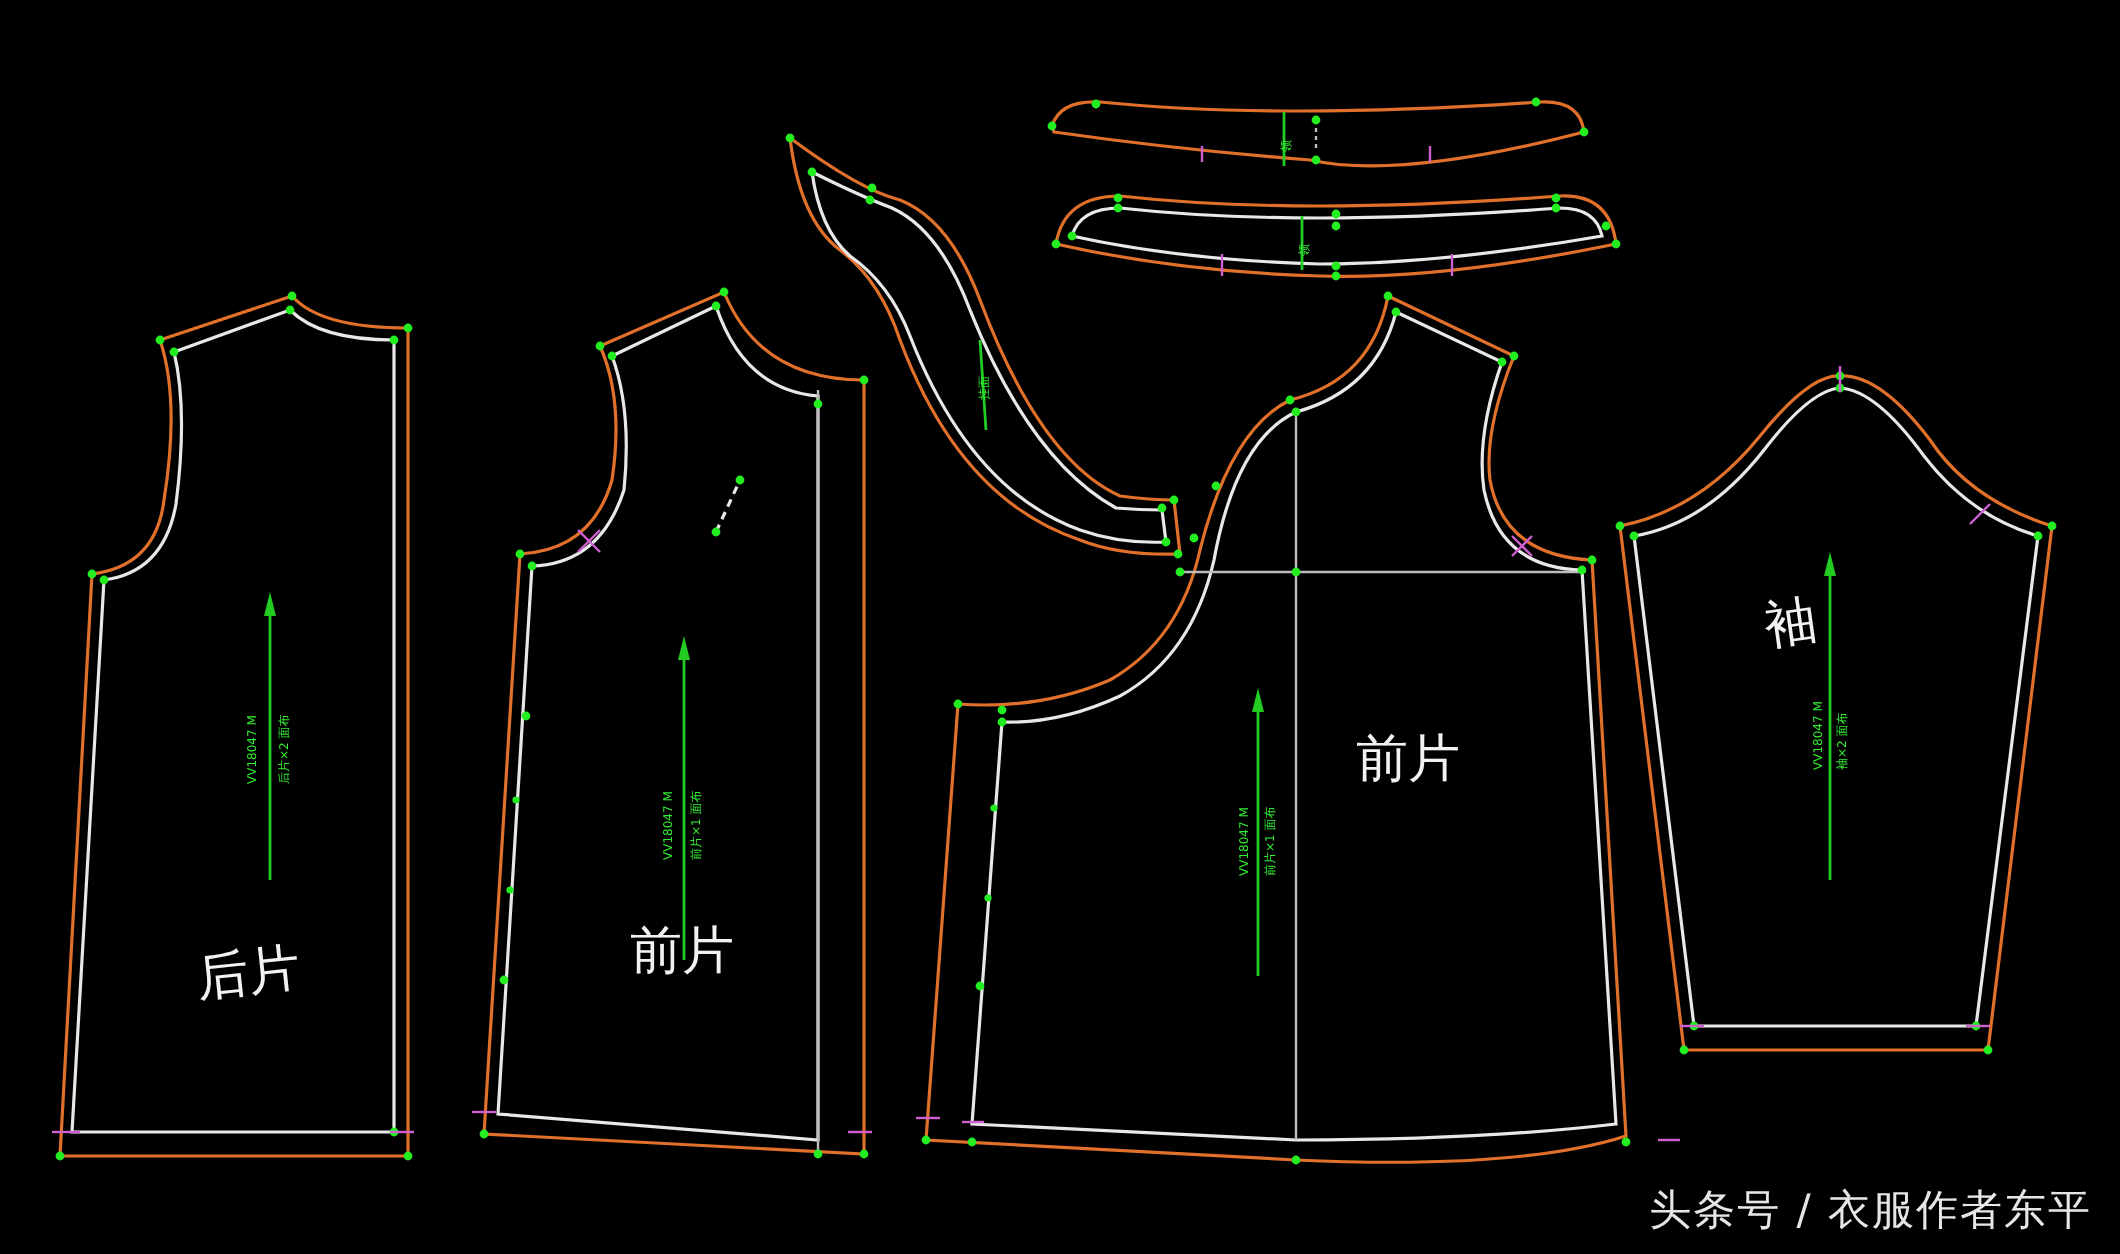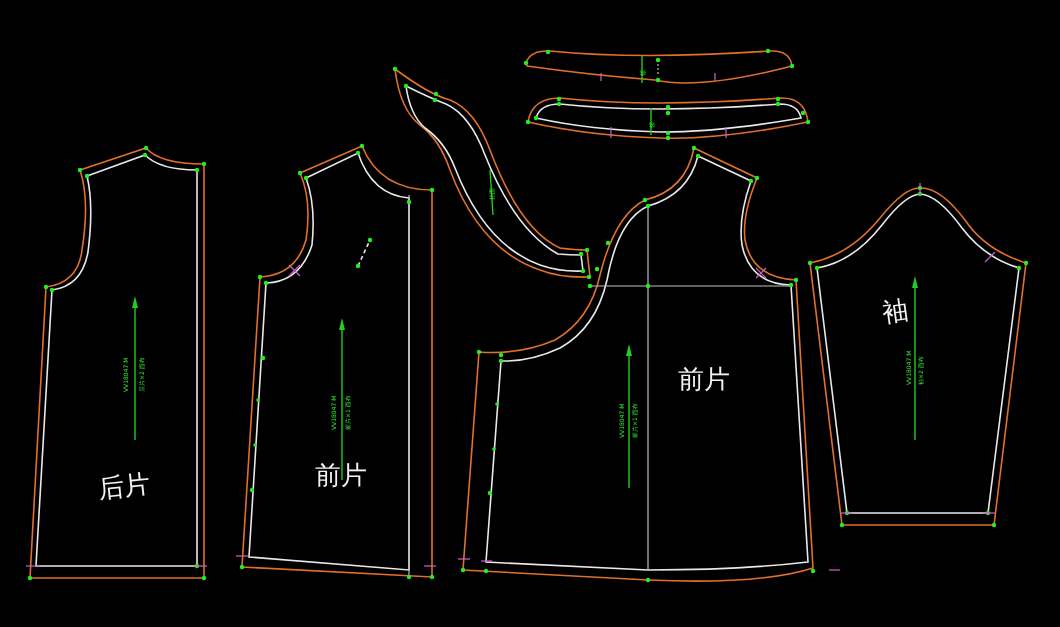--- a/index.html
+++ b/index.html
@@ -200,13 +200,14 @@
       <circle class="pt" cx="847" cy="513" r="2.2"></circle>
           <circle class="pt" cx="988" cy="513" r="2.2"></circle>
     </g>
     <line class="notch" x1="985" y1="262" x2="995" y2="252"></line>
         <line class="notch" x1="920" y1="183" x2="920" y2="196"></line>
     <line class="notch" x1="840" y1="513" x2="852" y2="513"></line>
         <line class="notch" x1="983" y1="513" x2="995" y2="513"></line>
   </g>
 </svg>
 
+<div class="watermark">头条号 / 衣服作者东平</div>
 </div>
 
 </body></html>

